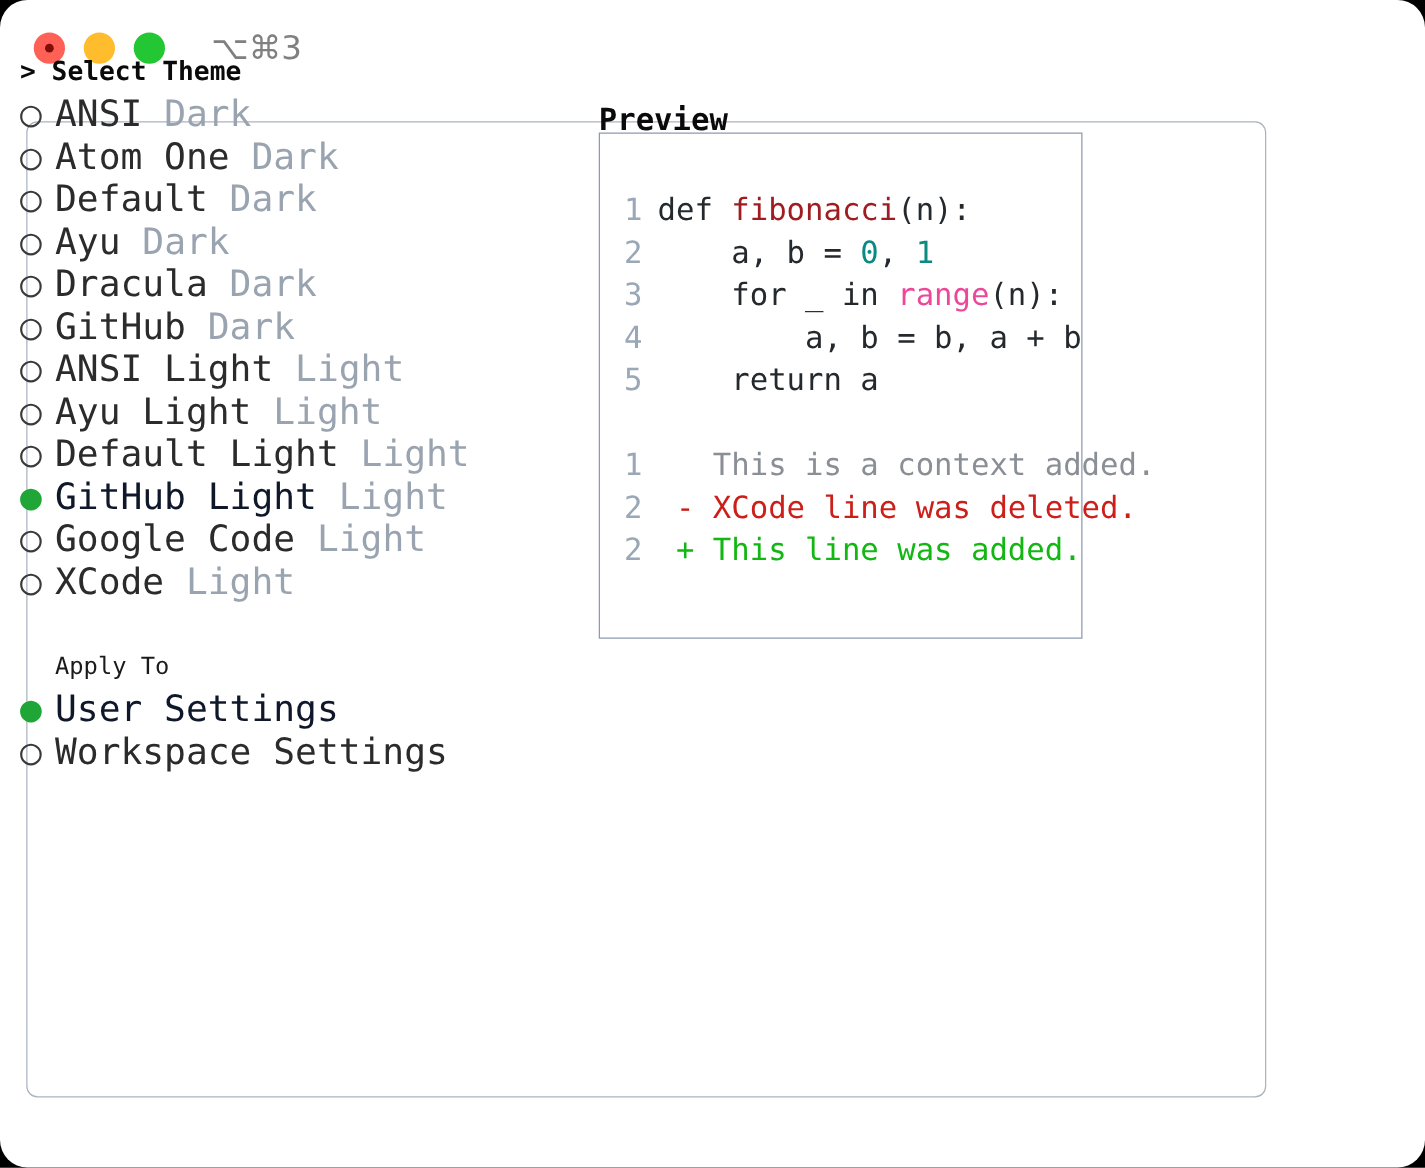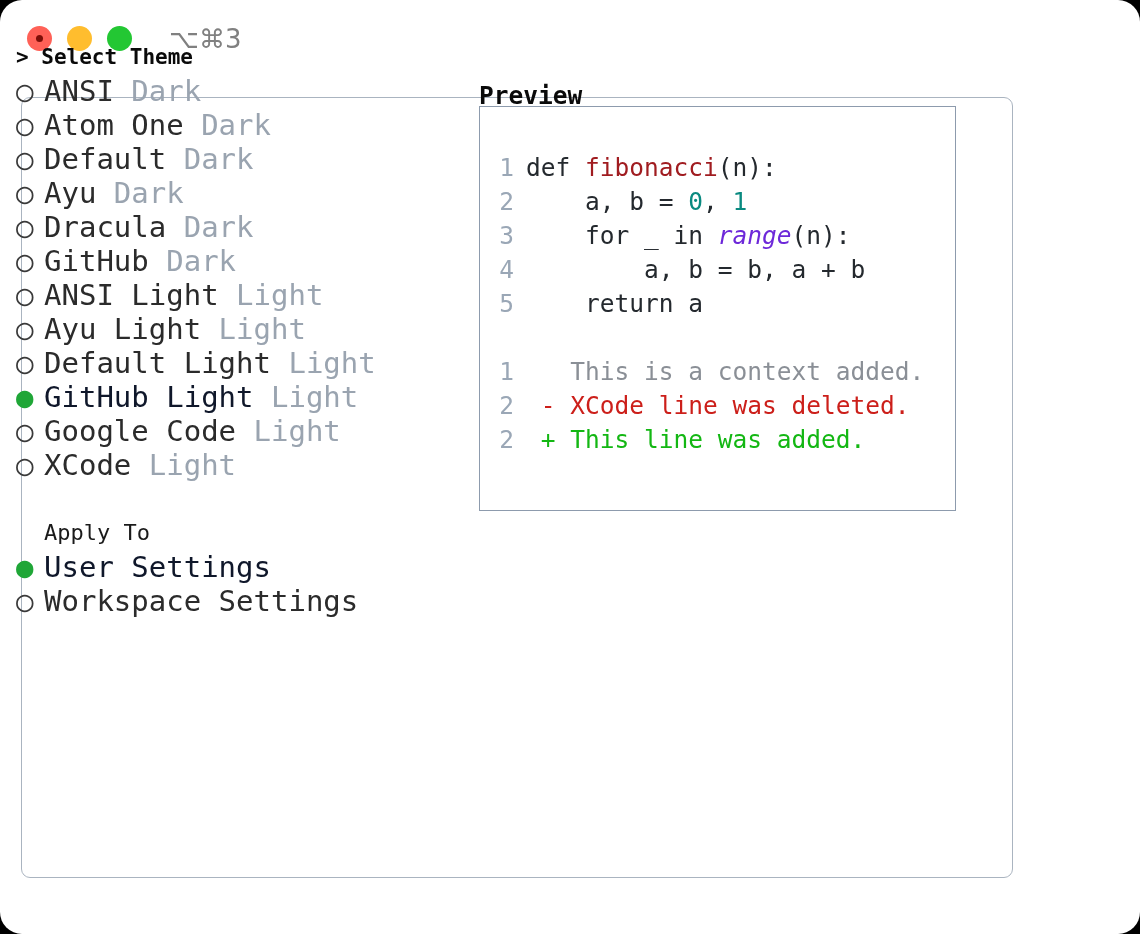--- a/index.html
+++ b/index.html
@@ -80,21 +80,21 @@
     width: 440px;
   }
   .list-head {
     font-size: 21px;
     color: #0a0a0a;
     font-weight: bold;
     line-height: 34px;
     white-space: pre;
   }
   .sub-head {
-    font-size: 22px;
+    font-size: 19px;
     color: #1a1a1a;
     line-height: 34px;
     white-space: pre;
     padding-left: 28px;
   }
   .opt {
     font-size: 29px;
     line-height: 34px;
     white-space: pre;
     color: #2b2b2b;
@@ -129,21 +129,21 @@
   #preview-title {
     font-size: 24.5px;
     font-weight: bold;
     color: #0a0a0a;
     line-height: 34px;
   }
   #preview-box {
     position: absolute;
     left: 479px;
     top: 106px;
-    width: 477px;
+    width: 387px;
     height: 405px;
     border: 1.8px solid #8d9bad;
     box-sizing: border-box;
   }
   #code {
     position: absolute;
     left: 12px;
     top: 44px;
     font-size: 24.5px;
     line-height: 34px;
@@ -155,21 +155,21 @@
   .ln {
     display: inline-block;
     width: 22px;
     text-align: right;
     color: #9aa7b6;
     margin-right: 12px;
   }
   .tok-plain { color: #24292e; }
   .tok-fn    { color: #a01c20; }
   .tok-num   { color: #0a8a80; }
-  .tok-call  { color: #6d28d9; font-style: italic; }
+  .tok-call  { color: #ec4899; }
   .blank-line { height: 34px; }
   .d-ctx { color: #8a8f96; }
   .d-del { color: #cc1f1a; }
   .d-add { color: #13b713; }
 </style>
 </head>
 <body>
 
 <div id="window">
 

